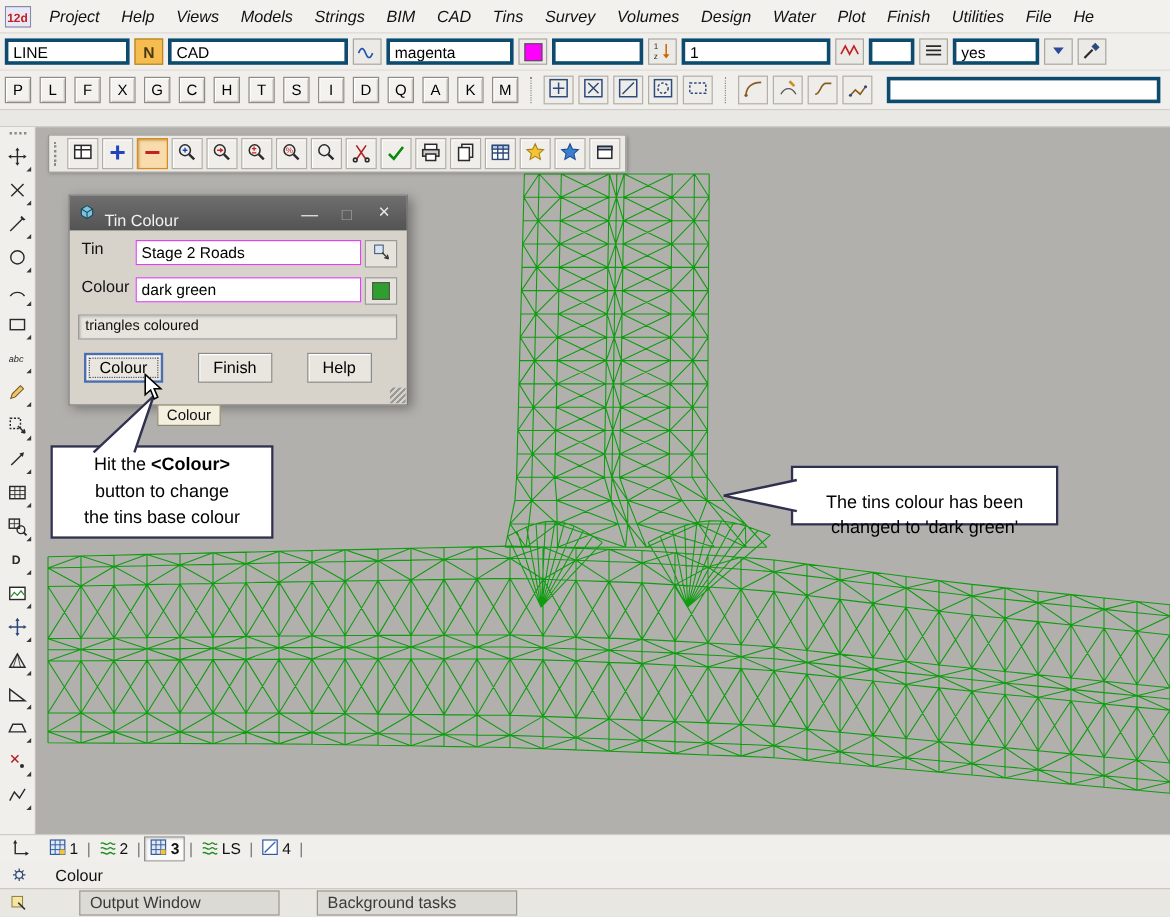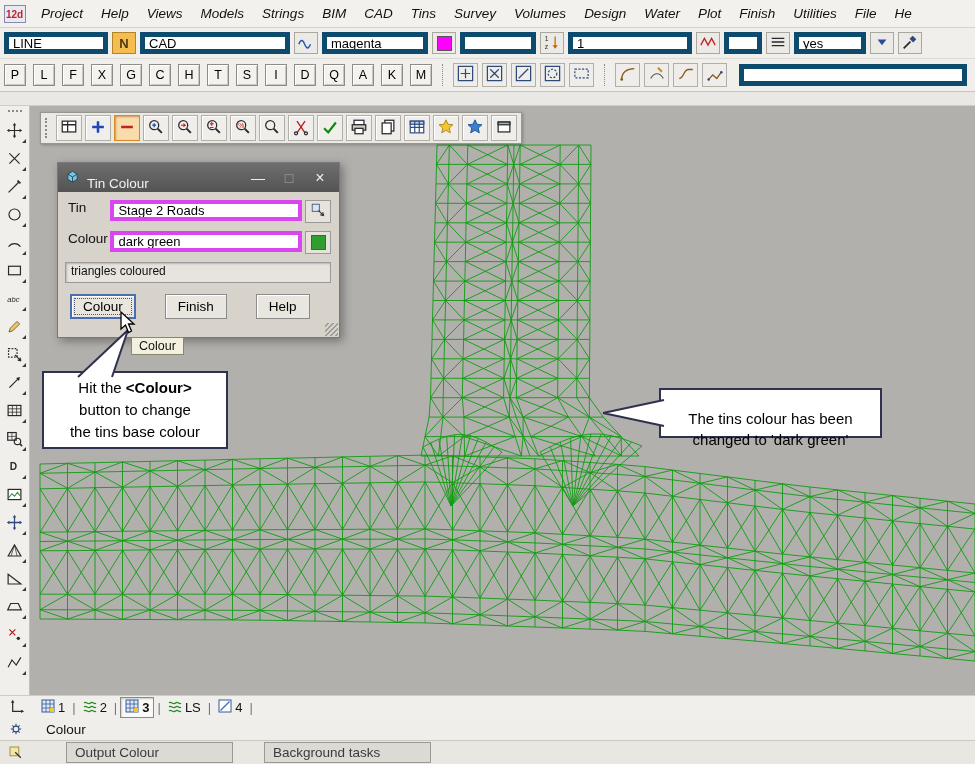--- a/index.html
+++ b/index.html
@@ -9,21 +9,21 @@
   input{font:inherit;}
 
   
   .menubar{position:absolute;left:0;top:0;width:975px;height:28px;background:#f3f1ee;border-bottom:1px solid #d6d3cd;display:flex;align-items:center;}
   .app-icon{width:26px;height:20px;margin:0 2px 0 4px;display:flex;align-items:center;}
   .menu-items{display:flex;align-items:center;flex:1;font-style:italic;}
   .menu-item{padding:4px 9px;font-size:13.5px;white-space:nowrap;}
 
   
   .props-bar{position:absolute;left:0;top:28px;width:975px;height:31px;background:#f1efec;border-bottom:1px solid #dcdad4;display:flex;align-items:center;gap:4px;padding-left:4px;}
-  .tb-input{height:22px;border:5px solid #0c4a6e;background:#fff;padding:0 4px;font-size:13px;}
+  .tb-input{height:22px;border:3px solid #0c4a6e;background:#fff;padding:0 4px;font-size:13px;}
   .tb-btn{height:22px;min-width:24px;border:1px solid #aaa79f;background:#eceae6;display:inline-flex;align-items:center;justify-content:center;padding:0;}
   .n-btn{background:#f6bc4f;border:1px solid #b08427;font-weight:bold;color:#4a3a10;width:22px;}
   .swatch-btn{width:24px;}
   .swatch-inner{width:15px;height:15px;border:1px solid #555;}
 
   
   .cad-bar{position:absolute;left:0;top:59px;width:975px;height:33px;background:#f1efec;border-bottom:1px solid #c9c6c0;display:flex;align-items:center;gap:4px;padding-left:4px;}
   .letters{display:flex;gap:7px;}
   .letter-btn{width:22px;height:22px;border:1px solid #8f8c85;background:#f4f2ee;box-shadow:inset 1px 1px 0 #fff,inset -1px -1px 0 #cac7c0;font-size:12.5px;display:flex;align-items:center;justify-content:center;}
   .vsep{border-left:1px dotted #8a8a8a;height:22px;margin:0 6px;}
@@ -52,21 +52,21 @@
 
   
   .dialog{position:absolute;left:57px;top:162px;width:283px;height:176px;background:#d7d3ca;border:1px solid #787878;box-shadow:3px 3px 9px rgba(0,0,0,.35);z-index:4;}
   .dialog::after{content:'';position:absolute;right:1px;bottom:1px;width:13px;height:13px;background:repeating-linear-gradient(135deg,transparent 0 2px,#999 2px 3.5px);}
   .dlg-title{height:29px;background:linear-gradient(#6f6f6f,#535353);color:#f2f2f2;display:flex;align-items:center;padding:0 7px;font-size:13.5px;gap:7px;}
   .dlg-title-label{flex:1;margin-top:12px;}
   .dt-btn{width:24px;text-align:center;font-size:14px;color:#eee;}
   .dt-btn.dim{color:#a5a5a5;}
   .dlg-row{display:flex;margin:8px 8px 0 10px;}
   .dlg-label{width:45px;font-size:13.5px;}
-  .dlg-input{flex:1;height:21px;border:4px solid #d946ef;background:#fff;padding:0 4px;font-size:13px;}
+  .dlg-input{flex:1;height:21px;border:1px solid #d946ef;background:#fff;padding:0 4px;font-size:13px;}
   .dlg-pick{width:27px;height:23px;margin-left:3px;border:1px solid #999;background:#e6e3dc;display:inline-flex;align-items:center;justify-content:center;padding:0;}
   .dlg-msg{margin:8px 8px 0 7px;height:21px;border:1px solid #9a9a9a;background:#e7e4dd;box-shadow:inset 1px 1px 2px #b8b5ae;font-size:12px;padding:1px 5px;}
   .dlg-buttons{display:flex;margin:11px 0 0 12px;gap:29px;}
   .dlg-btn{height:25px;padding:0 12px;background:#e9e6df;border:1px solid #8a8a8a;box-shadow:inset 1px 1px 0 #fff;font-size:13.5px;}
   .dlg-btn.focused{border:2px solid #4a6fb0;outline:1px dotted #556;outline-offset:-5px;padding:0 11px;}
   .tooltip{position:absolute;left:131px;top:337px;background:#f4f0e0;border:1px solid #8a886c;padding:1px 7px;font-size:12.5px;z-index:7;}
   svg.cursor{position:absolute;left:119px;top:311px;z-index:8;}
 
   
   .callout{position:absolute;background:#fff;border:2px solid #30304f;text-align:center;font-size:15px;color:#000;z-index:3;}
@@ -597,15 +597,15 @@
   <span class="status-label">Colour</span>
 </div>
 
 <div class="dock-row">
   <span class="corner-icon">
       <svg width="16" height="16" viewBox="0 0 20 20" aria-hidden="true">
         <rect x="2.5" y="2.5" width="11" height="11" fill="#f5e6a8" stroke="#8a7a30" stroke-width="1"></rect>
         <path d="M9 9l7 7" stroke="#333" stroke-width="1.6"></path>
       </svg>
     </span>
-  <div class="dock-panel">Output Colour</div>
+  <div class="dock-panel">Output Window</div>
   <div class="dock-panel">Background tasks</div>
 </div>
 
 </body></html>

